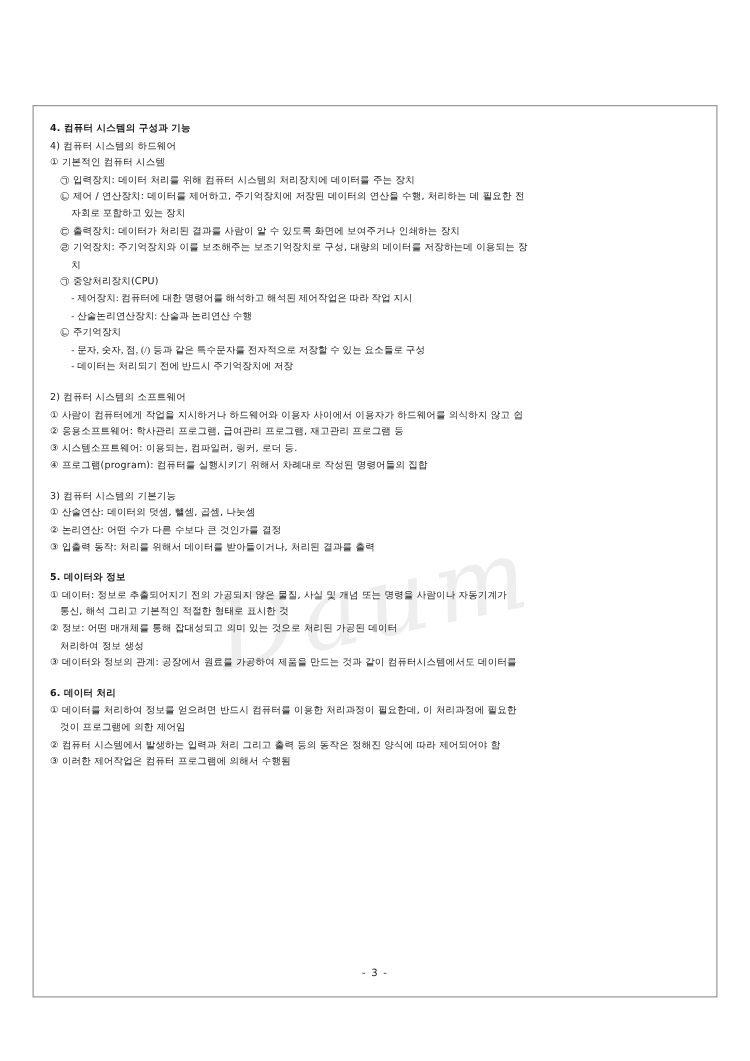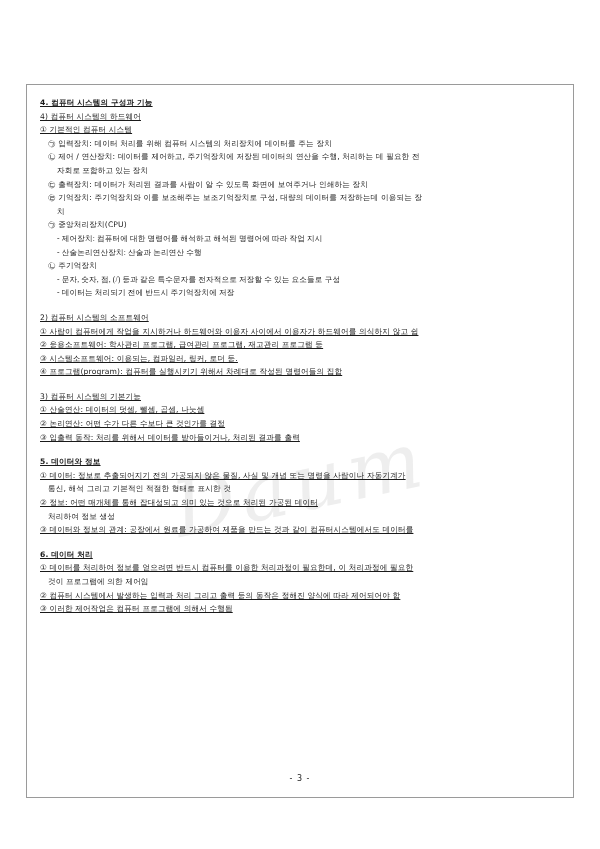--- a/index.html
+++ b/index.html
@@ -50,21 +50,21 @@
   }
   .line {
     font-size: 7.6px;
     line-height: 13.6px;
     letter-spacing: 0.15px;
     white-space: pre-wrap;
     position: relative;
     z-index: 6;
   }
   .h { font-weight: bold; }
-  .i0 { margin-left: 0px; text-decoration: underline; }
+  .i0 { margin-left: 0px; }
   .i1 { margin-left: 8px; }
   .i2 { margin-left: 17px; font-family: Liberation Serif, serif; }
   .gap { height: 11px; }
   .pagenum {
     position: absolute;
     left: 0;
     right: 0;
     bottom: 14px;
     text-align: center;
     font-size: 8px;
@@ -81,21 +81,21 @@
       <div class="line i0 h">4. 컴퓨터 시스템의 구성과 기능</div>
       <div class="line i0">4) 컴퓨터 시스템의 하드웨어</div>
       <div class="line i0">① 기본적인 컴퓨터 시스템</div>
       <div class="line i1">㉠ 입력장치: 데이터 처리를 위해 컴퓨터 시스템의 처리장치에 데이터를 주는 장치</div>
       <div class="line i1">㉡ 제어 / 연산장치: 데이터를 제어하고, 주기억장치에 저장된 데이터의 연산을 수행, 처리하는 데 필요한 전</div>
       <div class="line i2">자회로 포함하고 있는 장치</div>
       <div class="line i1">㉢ 출력장치: 데이터가 처리된 결과를 사람이 알 수 있도록 화면에 보여주거나 인쇄하는 장치</div>
       <div class="line i1">㉣ 기억장치: 주기억장치와 이를 보조해주는 보조기억장치로 구성, 대량의 데이터를 저장하는데 이용되는 장</div>
       <div class="line i2">치</div>
       <div class="line i1">㉠ 중앙처리장치(CPU)</div>
-      <div class="line i2">- 제어장치: 컴퓨터에 대한 명령어를 해석하고 해석된 명령어에 따라 작업 지시</div>
+      <div class="line i2">- 제어장치: 컴퓨터에 대한 명령어를 해석하고 해석된 제어작업은 따라 작업 지시</div>
       <div class="line i2">- 산술논리연산장치: 산술과 논리연산 수행</div>
       <div class="line i1">㉡ 주기억장치</div>
       <div class="line i2">- 문자, 숫자, 점, (/) 등과 같은 특수문자를 전자적으로 저장할 수 있는 요소들로 구성</div>
       <div class="line i2">- 데이터는 처리되기 전에 반드시 주기억장치에 저장</div>
       <div class="gap"></div>
       <div class="line i0">2) 컴퓨터 시스템의 소프트웨어</div>
       <div class="line i0">① 사람이 컴퓨터에게 작업을 지시하거나 하드웨어와 이용자 사이에서 이용자가 하드웨어를 의식하지 않고 쉽</div>
       <div class="line i0">② 응용소프트웨어: 학사관리 프로그램, 급여관리 프로그램, 재고관리 프로그램 등</div>
       <div class="line i0">③ 시스템소프트웨어: 이용되는, 컴파일러, 링커, 로더 등.</div>
       <div class="line i0">④ 프로그램(program): 컴퓨터를 실행시키기 위해서 차례대로 작성된 명령어들의 집합</div>

